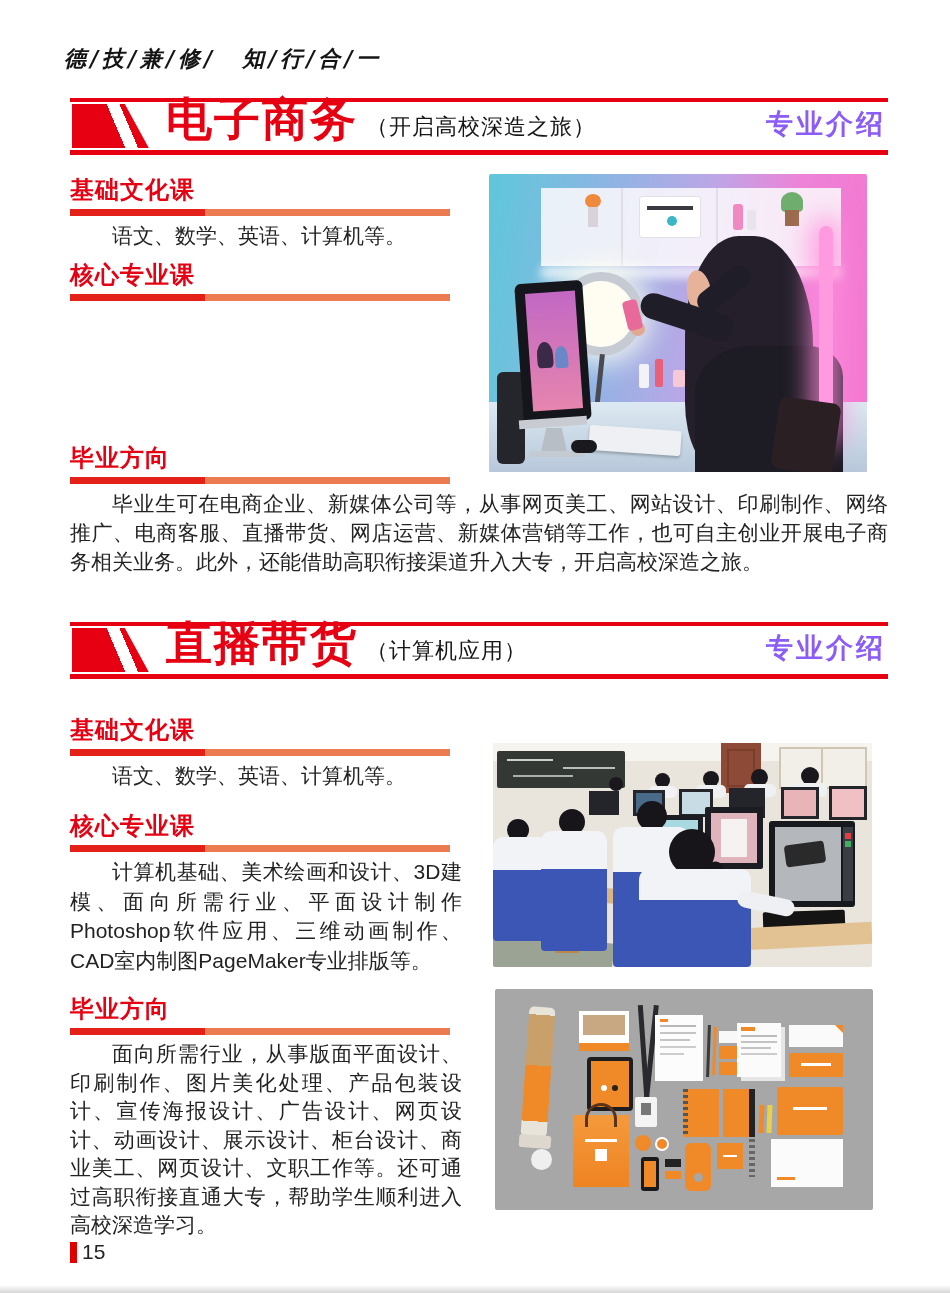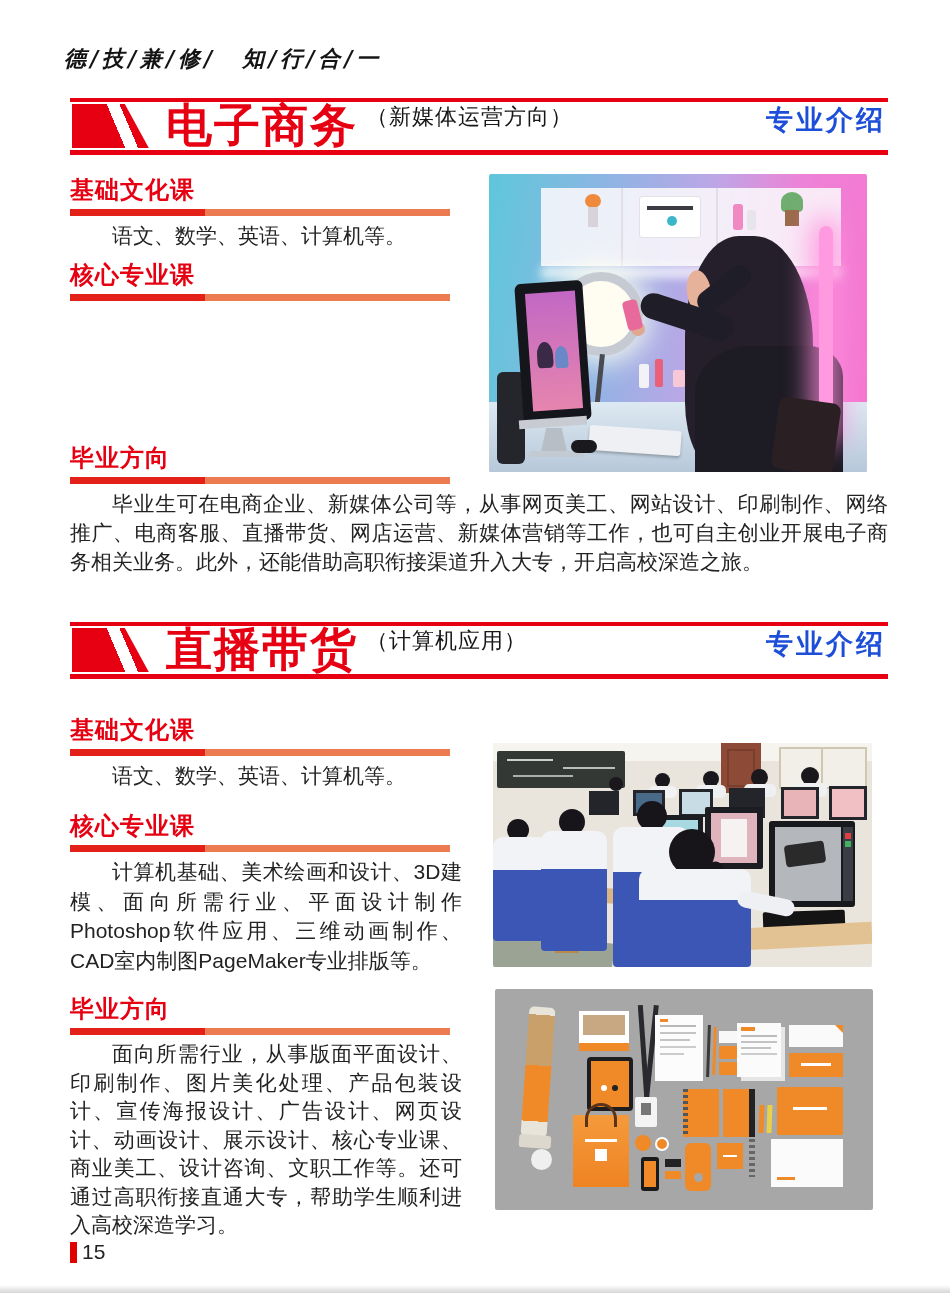--- a/index.html
+++ b/index.html
@@ -14,24 +14,24 @@
   
   .motto{position:absolute;left:64px;top:44px;font-family:"DejaVu Serif",serif;
          font-style:italic;font-weight:700;font-size:22px;letter-spacing:4px;color:#141414;}
 
   
   .sec-header{position:absolute;left:70px;width:818px;height:57px;
               border-top:4px solid var(--red);border-bottom:5px solid var(--red);}
   .sec-logo{position:absolute;left:2px;top:2px;bottom:2px;width:80px;
             background:linear-gradient(67deg,var(--red) 0 54%,#fff 54% 67%,var(--red) 67% 100%);
             clip-path:polygon(0 0,66% 0,96% 100%,0 100%);}
-  .sec-row{position:absolute;left:96px;right:2px;bottom:2px;display:flex;align-items:flex-start;}
+  .sec-row{position:absolute;left:96px;right:2px;bottom:8px;display:flex;align-items:flex-end;}
   .sec-title{font-size:46px;font-weight:900;color:var(--red);letter-spacing:2px;line-height:1;}
   .sec-sub{font-size:22px;color:#161616;margin-left:8px;letter-spacing:1px;}
-  .sec-tag{margin-left:auto;font-size:27px;font-weight:600;color:#1d4ed8;letter-spacing:3px;}
+  .sec-tag{margin-left:auto;font-size:27px;font-weight:600;color:#8b5cf6;letter-spacing:3px;}
 
   
   .block{position:absolute;left:70px;width:392px;}
   .block .h{font-size:24px;font-weight:800;color:var(--red);letter-spacing:1px;line-height:28px;}
   .bar{margin-top:5px;height:7px;width:380px;
        background:linear-gradient(90deg,var(--red2) 0 35.5%,var(--orange) 35.5% 100%);}
   .block p{margin-top:5px;font-size:21px;line-height:29px;text-align:justify;
            text-indent:2em;color:#232323;}
   .block.wide{width:818px;}
   .block.wide p{width:818px;}
@@ -56,21 +56,21 @@
 </style>
 </head>
 <body>
 
 <div class="motto">德/技/兼/修/　知/行/合/一</div>
 
 <div class="sec-header" style="top:98px;">
   <div class="sec-logo"></div>
   <div class="sec-row">
     <span class="sec-title">电子商务</span>
-    <span class="sec-sub">（新媒体运营方向）</span>
+    <span class="sec-sub">（开启高校深造之旅）</span>
     <span class="sec-tag">专业介绍</span>
   </div>
 </div>
 
 <div class="block" style="top:176px;">
   <div class="h">基础文化课</div>
   <div class="bar"></div>
   <p>语文、数学、英语、计算机等。</p>
 </div>
 
@@ -150,21 +150,21 @@
 
 <div class="block" style="top:812px;">
   <div class="h">核心专业课</div>
   <div class="bar"></div>
   <p style="line-height:29.5px;">计算机基础、美术绘画和设计、3D建模、面向所需行业、平面设计制作Photoshop软件应用、三维动画制作、CAD室内制图PageMaker专业排版等。</p>
 </div>
 
 <div class="block" style="top:995px;">
   <div class="h">毕业方向</div>
   <div class="bar"></div>
-  <p style="line-height:28.5px;">面向所需行业，从事版面平面设计、印刷制作、图片美化处理、产品包装设计、宣传海报设计、广告设计、网页设计、动画设计、展示设计、核心专业课、商业美工、设计咨询、文职工作等。还可通过高职衔接直通大专，帮助学生顺利进入高校深造学习。</p>
+  <p style="line-height:28.5px;">面向所需行业，从事版面平面设计、印刷制作、图片美化处理、产品包装设计、宣传海报设计、广告设计、网页设计、动画设计、展示设计、柜台设计、商业美工、网页设计、文职工作等。还可通过高职衔接直通大专，帮助学生顺利进入高校深造学习。</p>
 </div>
 
 <div class="ph ph2">
   <div class="s" style="left:0;top:0;width:379px;height:18px;background:#f6f4ef;"></div>
   <div class="s" style="left:4px;top:8px;width:128px;height:37px;background:#343834;border-radius:2px;"></div>
   <div class="s" style="left:14px;top:16px;width:46px;height:2px;background:#c9cfc9;"></div>
   <div class="s" style="left:70px;top:24px;width:52px;height:2px;background:#b9bfb9;"></div>
   <div class="s" style="left:20px;top:32px;width:60px;height:2px;background:#a9afa9;"></div>
   <div class="s" style="left:228px;top:0;width:40px;height:50px;background:#8d4a36;"></div>
   <div class="s" style="left:234px;top:6px;width:28px;height:38px;border:2px solid #7a3e2c;"></div>

